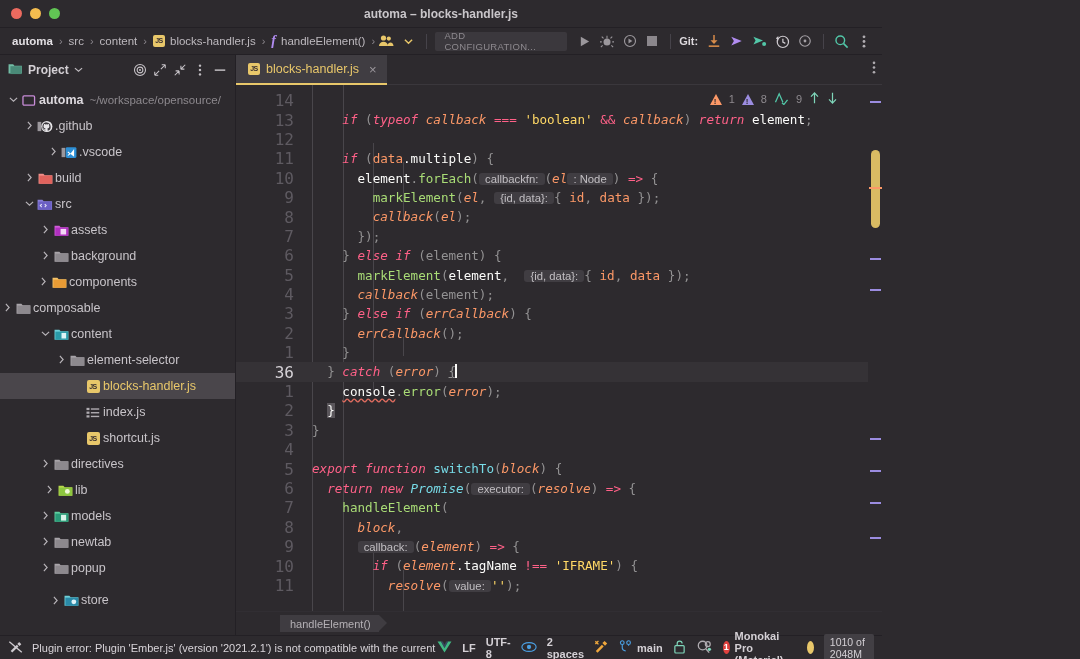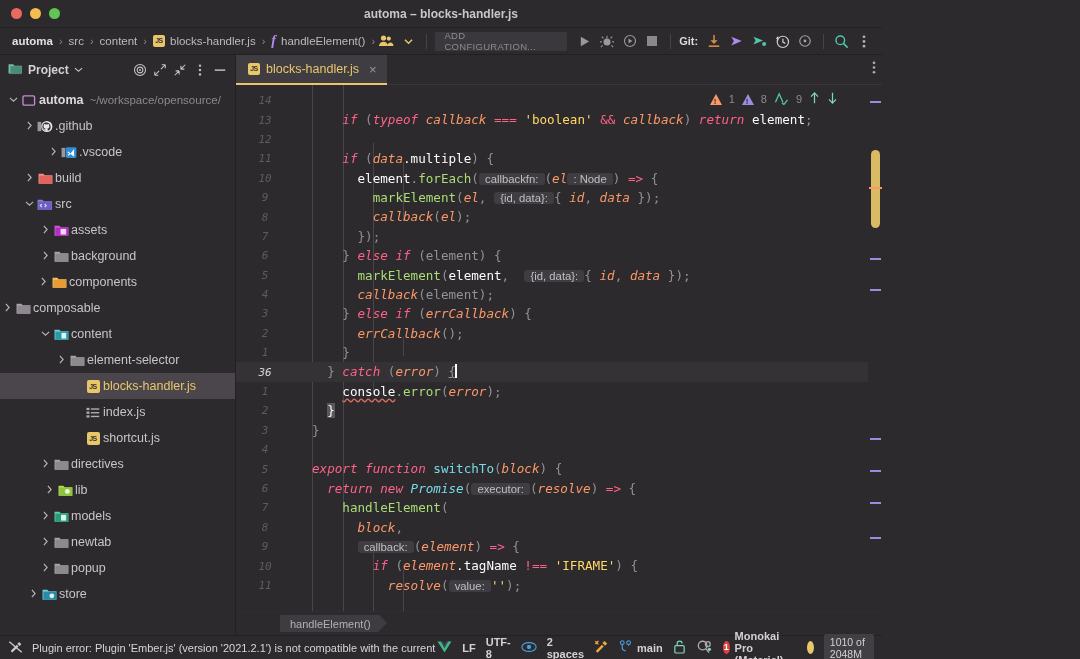--- a/index.html
+++ b/index.html
@@ -129,24 +129,23 @@
   .tabrow-more { position: absolute; right: 6px; top: 5px; cursor: pointer; }
 
   .code-region { flex: 1 1 auto; display: flex; min-height: 0; position: relative; overflow: hidden; }
 
   .gutter {
     width: 62px; flex: 0 0 62px; background: #2d2a2e;
     padding-top: 6px; position: relative;
   }
   .gl {
     height: 19.4px; display: flex; align-items: center;
-    font-family: "DejaVu Sans Mono", monospace; font-size: 11px;
-    color: #5e5a61; justify-content: center; padding-right: 4px;
+    font-family: "DejaVu Sans Mono", monospace; font-size: 16px;
+    color: #5e5a61; justify-content: flex-end; padding-right: 4px;
     position: relative;
-    font-style: italic;
   }
   .gl.cursorline { background: #353236; color: #d6d2d7; }
   .gl .fold {
     position: absolute; right: -14px; width: 11px; height: 11px;
     color: #6f6b72; font-size: 10px; line-height: 11px; text-align: center;
   }
 
   .codearea {
     flex: 1 1 auto; position: relative; padding-top: 6px; overflow: hidden;
     background: #2d2a2e;
@@ -160,21 +159,21 @@
   .cl.cursorline { background: #353236; }
   .indent-guides { position: absolute; inset: 0; pointer-events: none; }
   .ig { position: absolute; width: 1px; background: #49464b; }
   .margin-line { position: absolute; top: 0; bottom: 0; width: 1px; background: #3c393e; }
 
   
   .kw { color: #ff6188; font-style: italic; }
   .fnname { color: #a9dc76; }
   .fnname2 { color: #78dce8; }
   .param { color: #fc9867; font-style: italic; margin-top: 16px; }
-  .varit { color: #fc9867; font-style: italic; }
+  .varit { color: #fc9867; }
   .plain { color: #fcfcfa; }
   .str { color: #ffd866; }
   .op { color: #ff6188; }
   .punc { color: #939293; }
   .type { color: #78dce8; font-style: italic; }
   .arrow-t { color: #ff6188; }
   .hint {
     background: #403d42; color: #c1bec2; border-radius: 3px;
     padding: 0 3px; font-size: 11.3px; font-family: "Liberation Sans", sans-serif;
   }
@@ -641,21 +640,21 @@
                 <path d="M3.2 1l3.6 4-3.6 4" stroke="#b9b5ba" stroke-width="1.3" fill="none"></path>
               </svg></span>
             <span class="ficon">
               <svg width="15" height="13" viewBox="0 0 16 14">
       <path d="M0.5 1.8h5.2l1.4 1.7h8.4V12.6H0.5z" fill="#a8a4a9"></path>
       <path d="M1.4 3.9h13.7V12.6H1.4z" fill="#8d898e"></path>
               </svg>
             </span>
             <span class="label">popup</span>
           </div>
-          <div class="row" style="padding-left: 26px;">
+          <div class="row" style="padding-left: 48px; align-items: flex-end;">
             <span class="arrow"><svg width="9" height="9" viewBox="0 0 10 10">
                 <path d="M3.2 1l3.6 4-3.6 4" stroke="#b9b5ba" stroke-width="1.3" fill="none"></path>
               </svg></span>
             <span class="ficon">
               <svg width="15" height="13" viewBox="0 0 16 14">
                 <path d="M0.5 1.8h5.2l1.4 1.7h8.4V12.6H0.5z" fill="#6fd0d8"></path>
                 <path d="M1.4 3.9h13.7V12.6H1.4z" fill="#2a8aa8"></path>
                 <circle cx="10.5" cy="8.4" r="2.6" fill="#dff2f7"></circle>
               </svg>
             </span>

